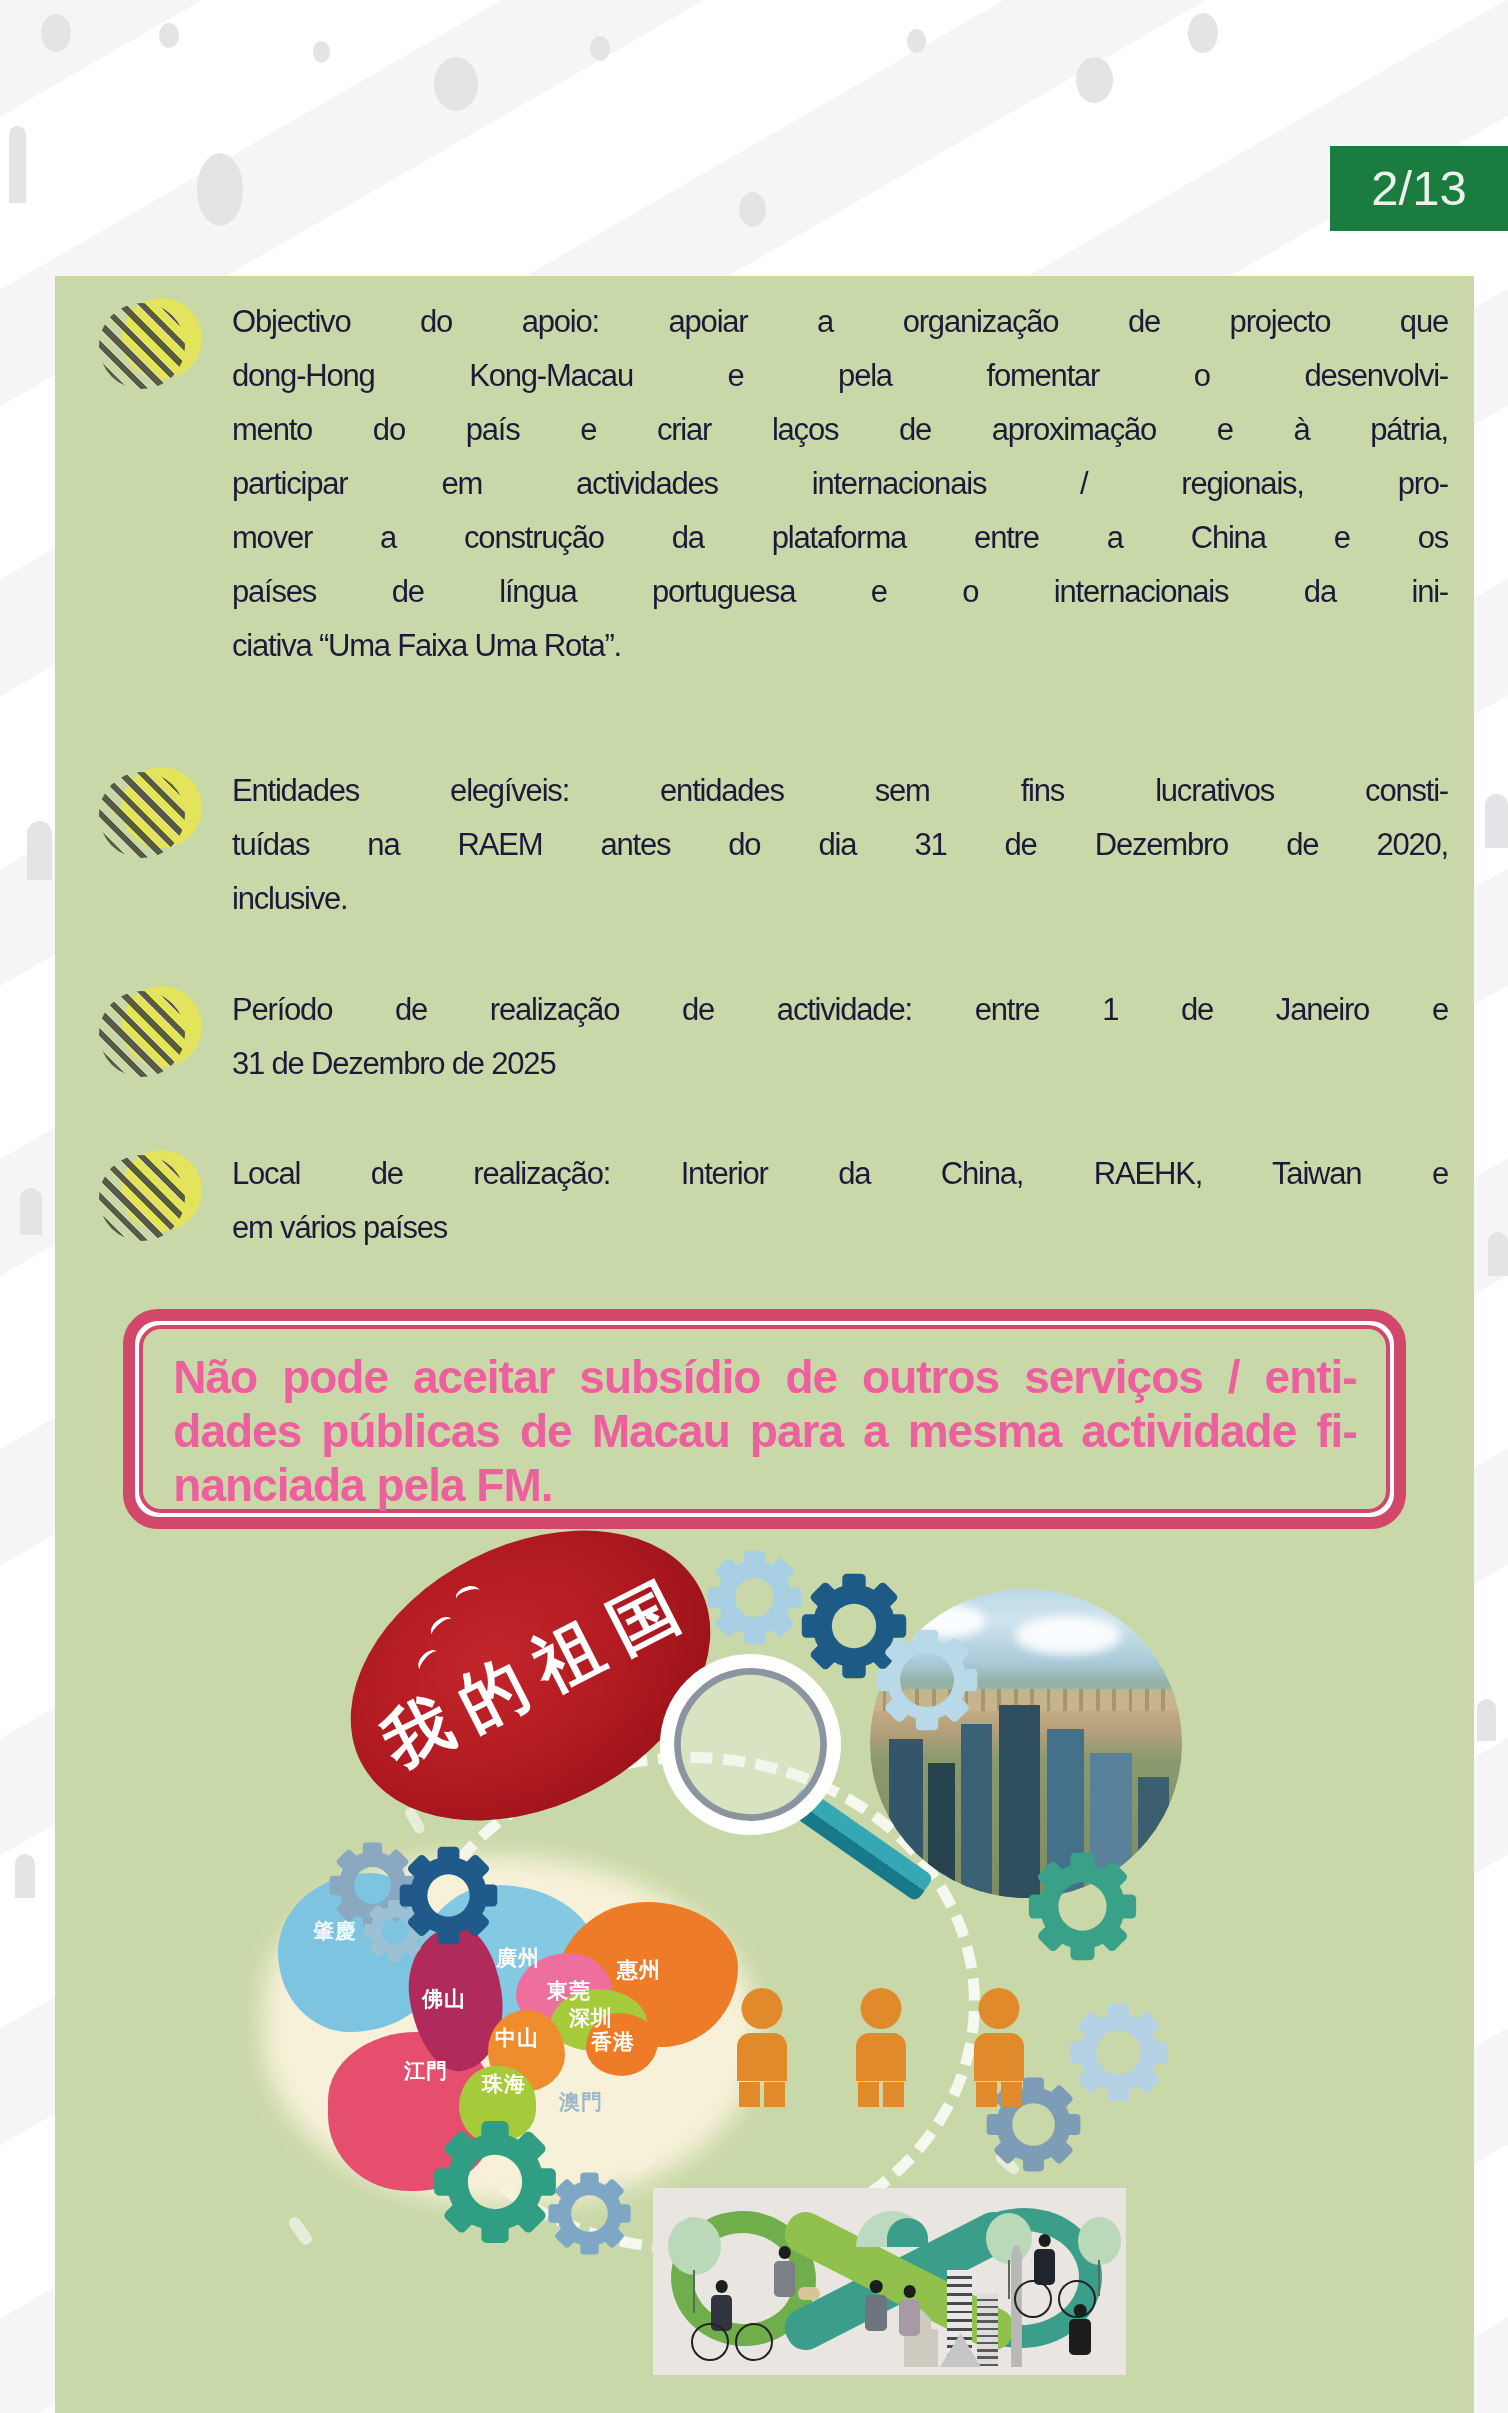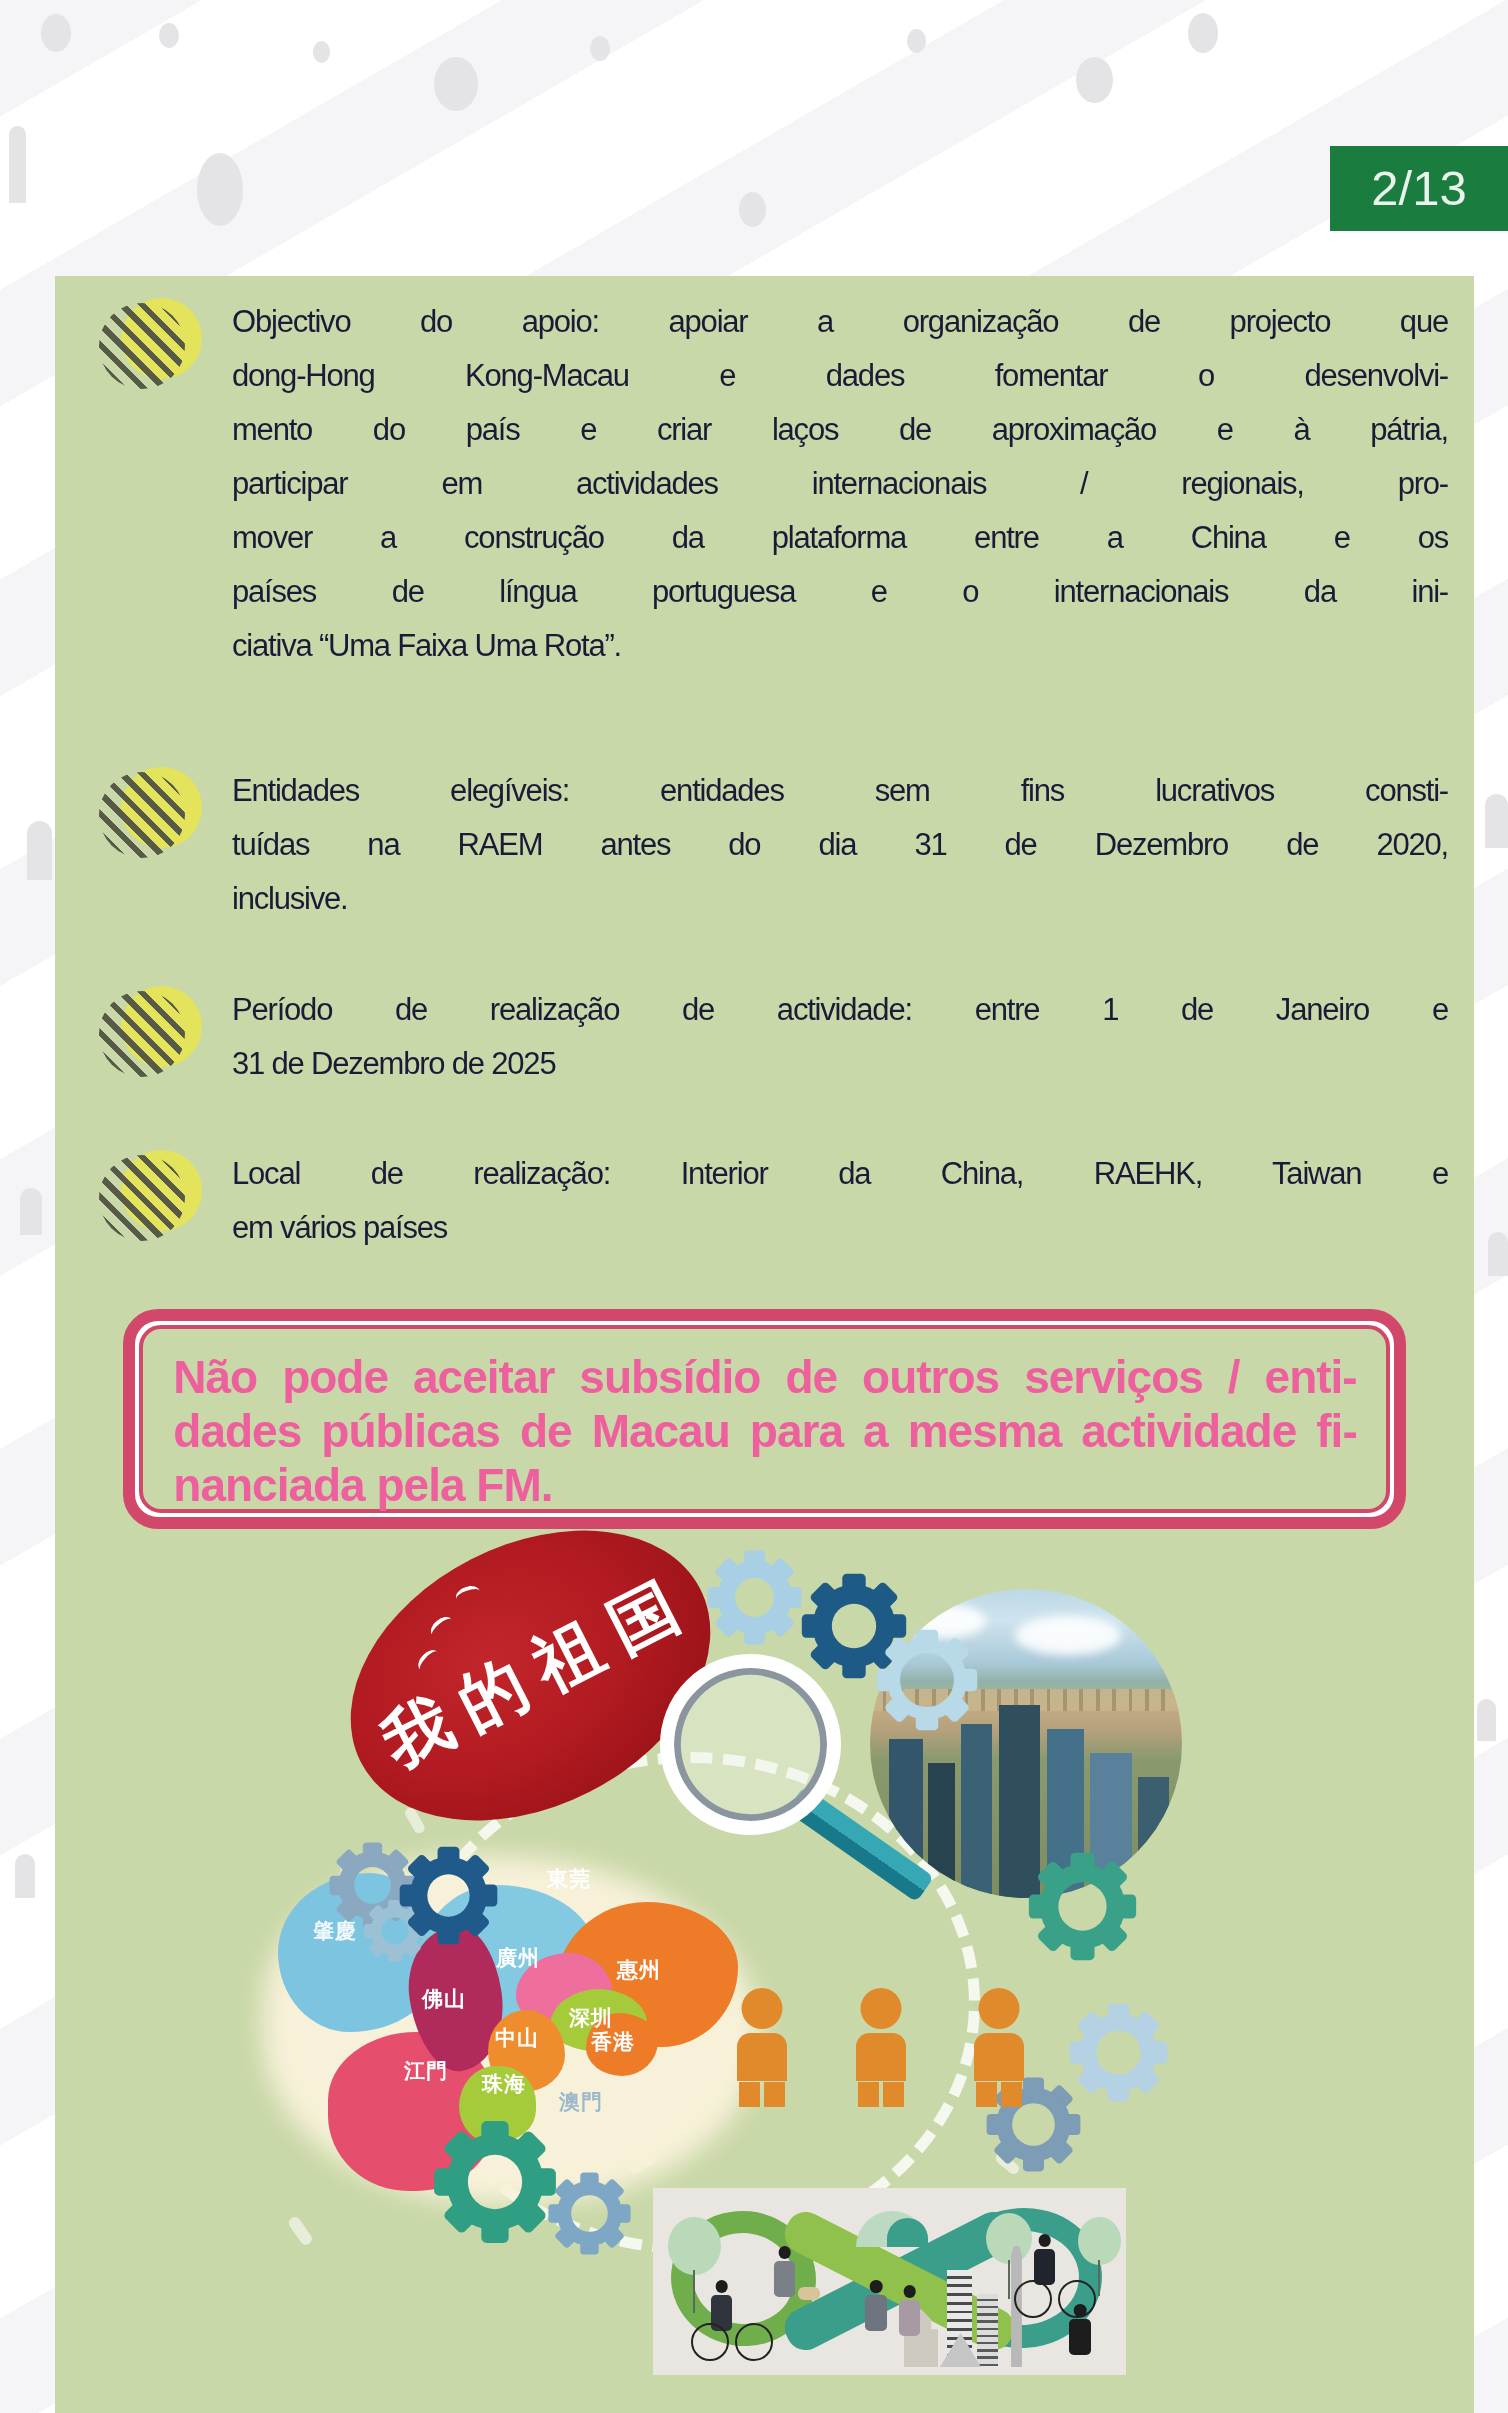--- a/index.html
+++ b/index.html
@@ -78,21 +78,21 @@
   .rg-dongguan{left:516px;top:1953px;width:97px;height:77px;background:#ee6f9e;border-radius:55% 45% 50% 50%/55% 55% 45% 45%;}
   .rg-foshan{left:410px;top:1926px;width:92px;height:145px;background:#b02a5c;border-radius:60% 40% 55% 45%/45% 50% 50% 55%;transform:rotate(-8deg);}
   .rg-shenzhen{left:550px;top:1989px;width:97px;height:63px;background:#a6cb3a;border-radius:50% 50% 45% 55%/60% 55% 45% 40%;}
   .rg-zhongshan{left:488px;top:2010px;width:77px;height:82px;background:#ef8d2e;border-radius:50% 50% 55% 45%/50% 55% 45% 50%;}
   .rg-hongkong{left:586px;top:2013px;width:72px;height:63px;background:#ee7b28;border-radius:45% 55% 50% 50%/55% 45% 55% 45%;}
   .rg-jiangmen{left:328px;top:2032px;width:169px;height:159px;background:#e64e6e;border-radius:55% 45% 50% 50%/45% 55% 50% 50%;}
   .rg-zhuhai{left:459px;top:2066px;width:77px;height:77px;background:#a6cb3a;border-radius:50% 50% 55% 45%/55% 50% 45% 50%;}
   .lb-zhaoqing{left:313px;top:1917px;opacity:.9;}
   .lb-guangzhou{left:496px;top:1944px;}
   .lb-huizhou{left:617px;top:1956px;}
-  .lb-dongguan{left:547px;top:1865px;}
+  .lb-dongguan{left:547px;top:1977px;}
   .lb-foshan{left:422px;top:1985px;}
   .lb-shenzhen{left:569px;top:2004px;}
   .lb-zhongshan{left:495px;top:2024px;}
   .lb-hongkong{left:591px;top:2028px;}
   .lb-jiangmen{left:404px;top:2057px;}
   .lb-zhuhai{left:482px;top:2070px;}
   .lb-macau{left:559px;top:2088px;color:#9db8ca;}
 
   
   .person{position:absolute;width:50px;height:118px;}
@@ -152,21 +152,21 @@
   </div>
 
   <div class="panel"></div>
 
   <div class="bullet-icon" style="left:99px;top:298px;">
     <div class="yellow"></div>
     <div class="hatch"></div>
   </div>
   <div class="btext" style="top:295px;">
     <div class="line">Objectivo do apoio: apoiar a organização de projecto que</div>
-    <div class="line">dong-Hong Kong-Macau e dades fomentar o desenvolvi-</div>
+    <div class="line">dong-Hong Kong-Macau e pela fomentar o desenvolvi-</div>
     <div class="line">mento do país e criar laços de aproximação e à pátria,</div>
     <div class="line">participar em actividades internacionais / regionais, pro-</div>
     <div class="line">mover a construção da plataforma entre a China e os</div>
     <div class="line">países de língua portuguesa e o internacionais da ini-</div>
     <div class="line last">ciativa “Uma Faixa Uma Rota”.</div>
   </div>
 
   <div class="bullet-icon" style="left:99px;top:767px;">
     <div class="yellow"></div>
     <div class="hatch"></div>

